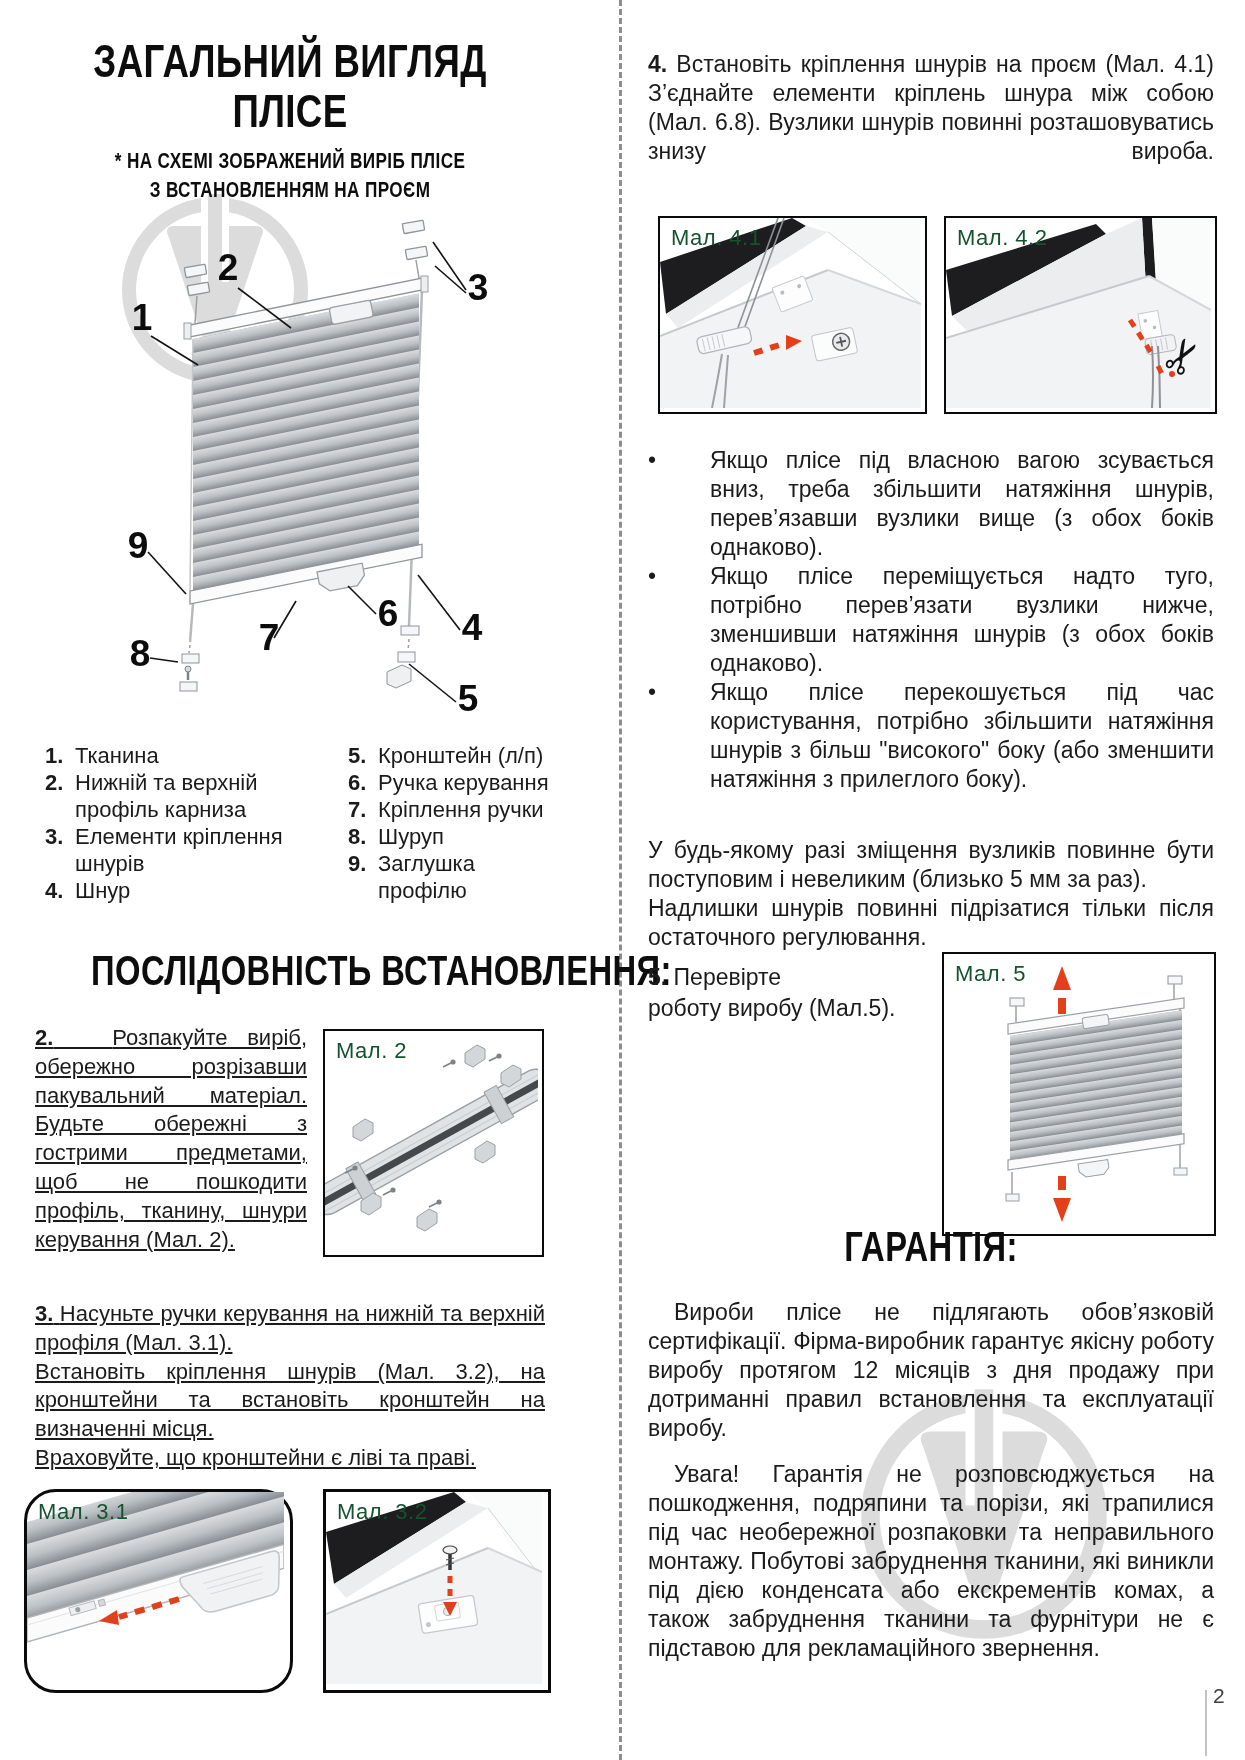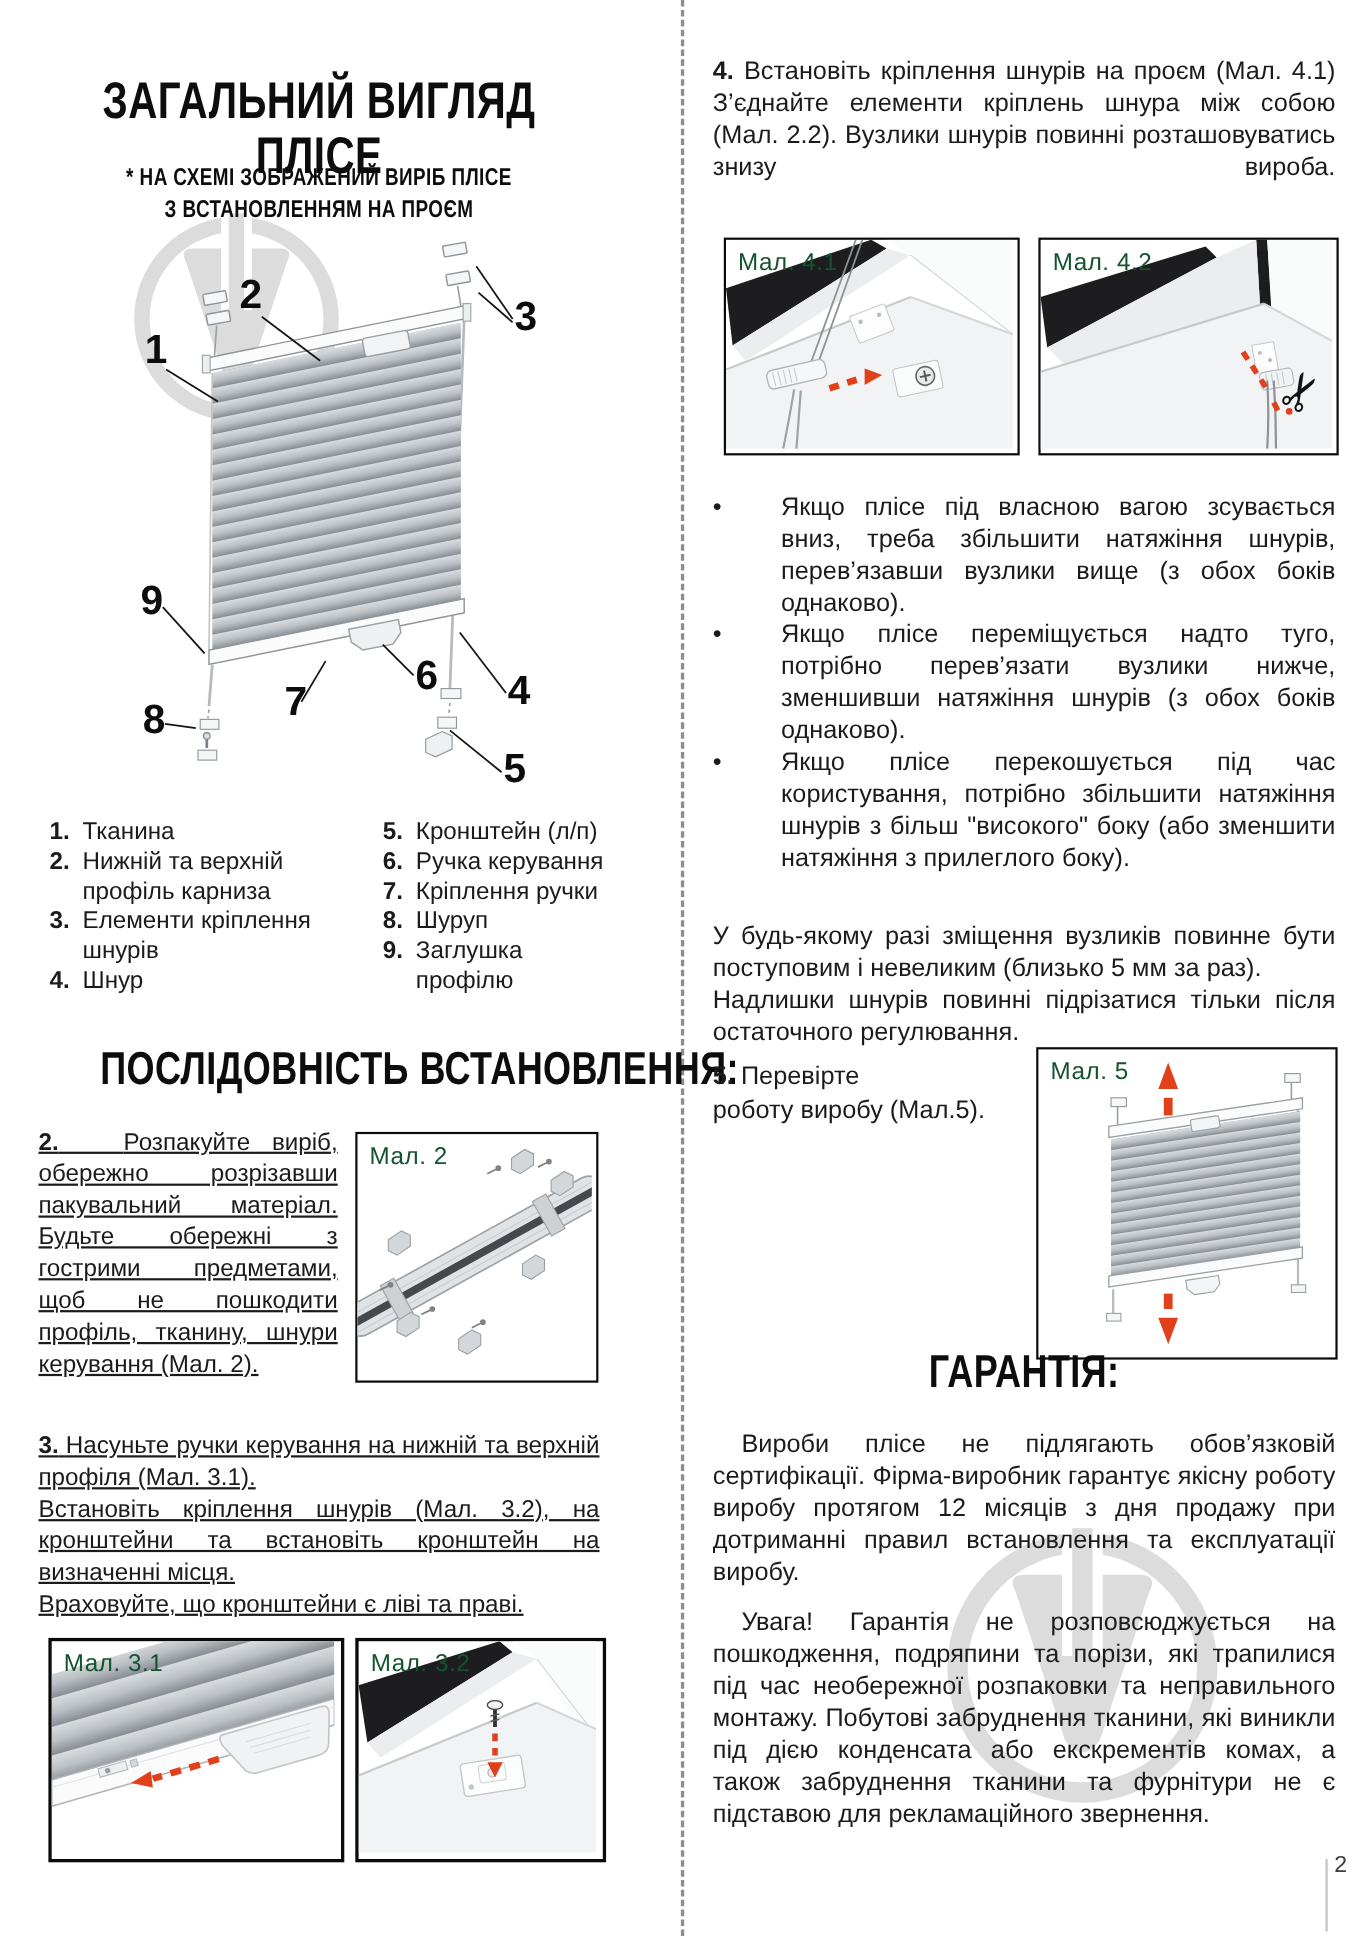--- a/index.html
+++ b/index.html
@@ -1,21 +1,21 @@
 <!DOCTYPE html>
 <html><head>
 <meta charset="utf-8">
 <style>
   html,body{margin:0;padding:0;background:#fff;}
   .page{position:relative;width:1245px;height:1760px;background:#ffffff;overflow:hidden;
         font-family:"Liberation Sans", sans-serif;color:#1b1b1b;}
   .abs{position:absolute;}
   .cond{display:block;transform:scaleX(0.78);transform-origin:50% 50%;white-space:nowrap;}
   .heading{font-weight:800;text-align:center;color:#0d0d0d;letter-spacing:0.5px;}
-  .title{font-size:47px;line-height:50px;margin-top:30px;}
+  .title{font-size:47px;line-height:50px;}
   .subtitle{font-size:22px;line-height:29px;}
   .section-title{font-size:42px;line-height:46px;}
   .warranty-title{font-size:42px;line-height:46px;}
   .body-l{font-size:22px;line-height:28.8px;text-align:justify;text-decoration:underline;}
   .body-r{font-size:23px;line-height:29px;text-align:justify;}
   .last-just{text-align-last:justify;}
   .bnum{font-weight:bold;}
   .legend-col{font-size:22px;line-height:27px;}
   .lg-item{display:flex;}
   .lg-num{font-weight:bold;width:30px;flex:0 0 30px;}
@@ -231,21 +231,21 @@
     </svg>
     <div class="fig-label">Мал. 2</div>
   </div>
 
   <div class="abs body-l" style="left:35px;top:1300px;width:510px;">
     <div><span class="bnum">3.</span> <span>Насуньте ручки керування на нижній та верхній профіля (Мал. 3.1).</span></div>
     <div>Встановіть кріплення шнурів (Мал. 3.2), на кронштейни та встановіть кронштейн на визначенні місця.</div>
     <div>Враховуйте, що кронштейни є ліві та праві.</div>
   </div>
 
-  <div class="figure b3" style="left:44px;top:1489px;width:263px;height:198px;">
+  <div class="figure b3" style="left:24px;top:1489px;width:263px;height:198px;border-radius:32px;">
     <svg width="257" height="192" viewBox="0 0 257 192">
       <g transform="skewY(-16)">
         <rect x="0" y="30" width="257" height="96" fill="url(#pleatPat31)"></rect>
         <rect x="0" y="126" width="257" height="24" fill="#fbfbfc" stroke="#b0b4b7" stroke-width="1.5"></rect>
         <line x1="0" y1="133" x2="257" y2="133" stroke="#dfe2e4"></line>
       </g>
       <g transform="translate(42,116) rotate(-16)">
         <rect width="26" height="8" fill="#eceeef" stroke="#b5b9bc"></rect>
         <circle cx="8" cy="4" r="2.5" fill="#9aa0a3"></circle>
         <rect x="30" y="1" width="6" height="6" fill="#d6d9db" stroke="#b5b9bc"></rect>
@@ -288,21 +288,21 @@
       <g>
         <line x1="124" y1="84" x2="124" y2="110" stroke="#e2401b" stroke-width="5" stroke-dasharray="7 6"></line>
         <polygon points="117,110 131,110 124,124" fill="#e2401b"></polygon>
       </g>
     </svg>
     <div class="fig-label">Мал. 3.2</div>
   </div>
 
   <div class="abs body-r last-just" style="left:648px;top:50px;width:566px;">
     <span class="bnum">4.</span>
-    <span>Встановіть кріплення шнурів на проєм (Мал. 4.1) З’єднайте елементи кріплень шнура між собою (Мал. 2.2). Вузлики шнурів повинні розташовуватись знизу вироба.</span>
+    <span>Встановіть кріплення шнурів на проєм (Мал. 4.1) З’єднайте елементи кріплень шнура між собою (Мал. 6.8). Вузлики шнурів повинні розташовуватись знизу вироба.</span>
   </div>
 
   <div class="figure b2" style="left:658px;top:216px;width:265px;height:194px;">
     <svg width="261" height="190" viewBox="0 0 261 190">
       <polygon points="0,44 132,0 146,8 6,96" fill="#1d1d1f"></polygon>
       <polygon points="6,96 146,8 168,14 18,110" fill="#ecedee"></polygon>
       <polygon points="146,0 261,0 261,88 168,14" fill="#fafbfb"></polygon>
       <line x1="168" y1="14" x2="261" y2="86" stroke="#d3d6d8"></line>
       <polygon points="0,118 168,52 261,86 261,190 0,190" fill="#f2f3f4"></polygon>
       <line x1="0" y1="118" x2="168" y2="52" stroke="#c7cacc" stroke-width="2"></line>

